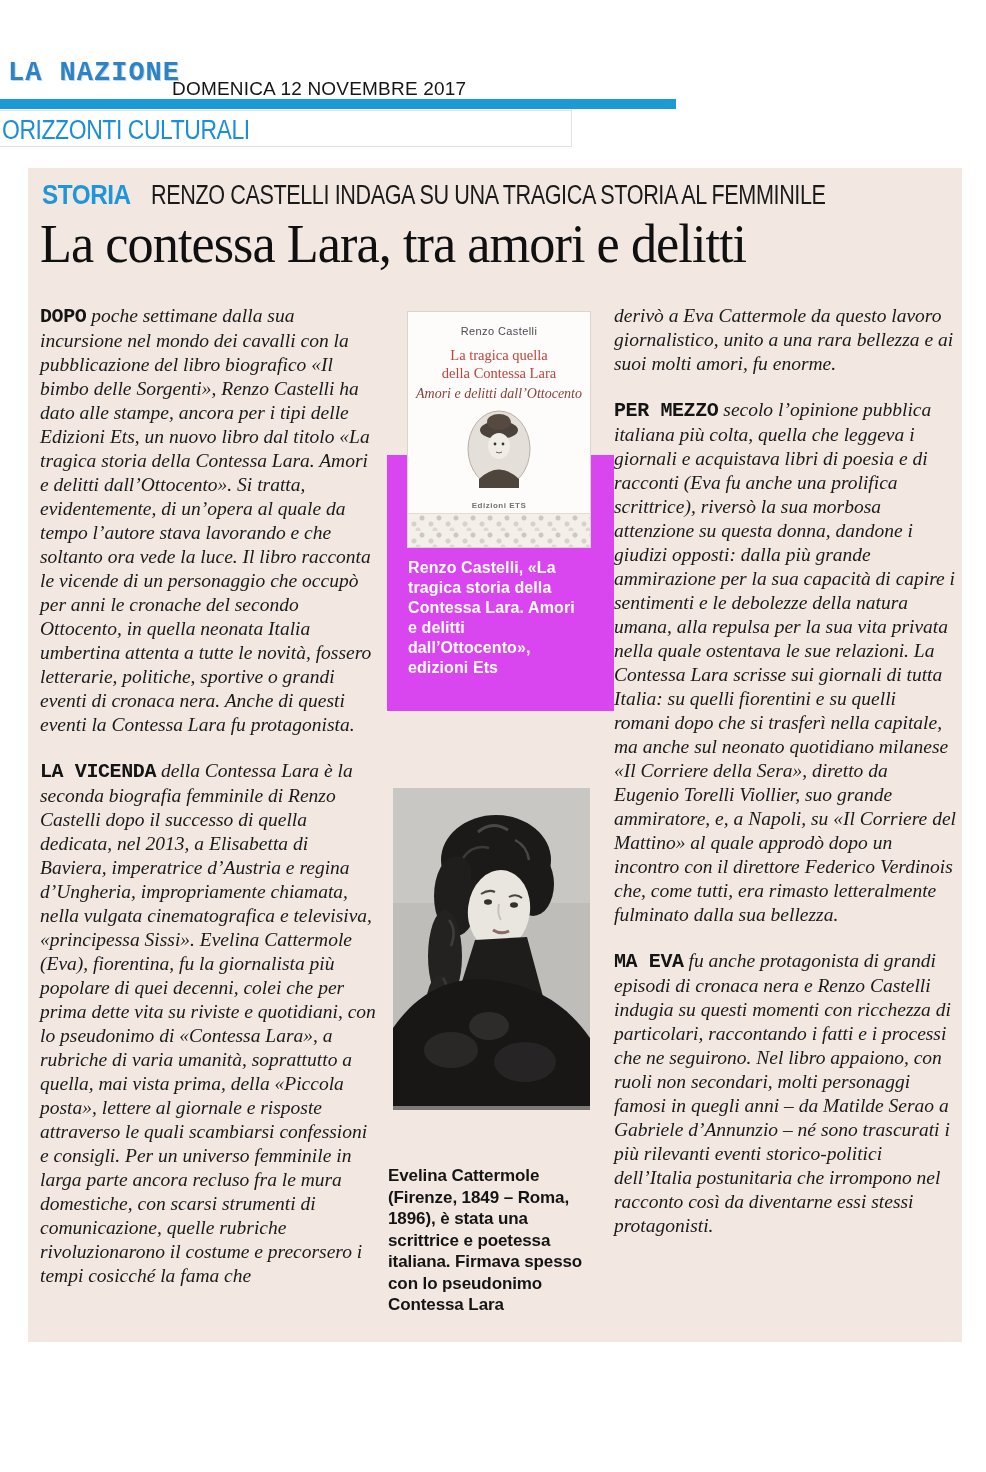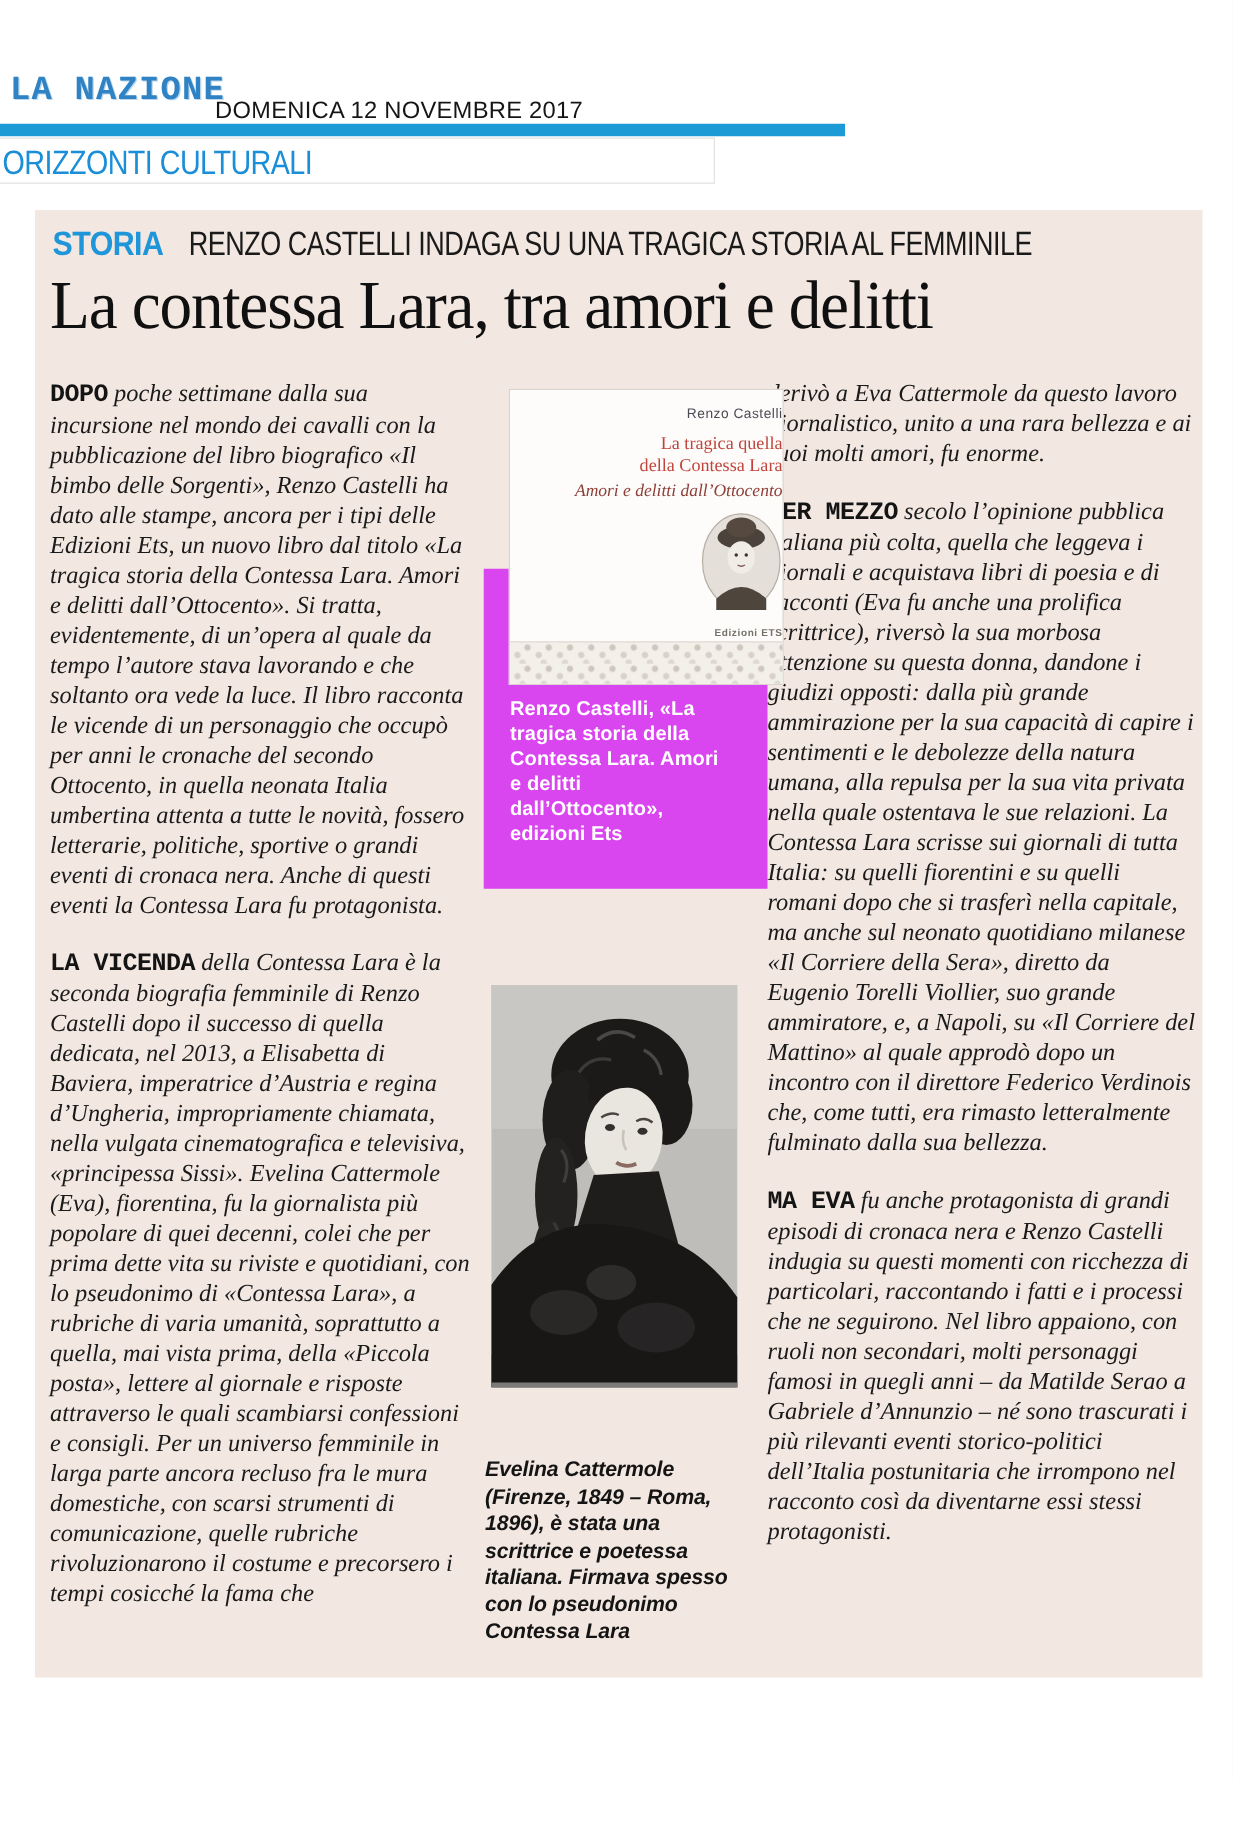--- a/index.html
+++ b/index.html
@@ -104,25 +104,25 @@
     z-index: 1;
   }
   .book-caption {
     position: absolute; left: 21px; top: 103px;
     width: 178px;
     font-weight: 700; font-size: 16px; line-height: 20px;
     color: #ffffff; letter-spacing: 0.1px;
   }
   .book-cover {
     position: absolute; left: 379px; top: 143px;
-    width: 220px; height: 237px;
+    width: 184px; height: 237px;
     background: #fdfcfa;
     border: 1px solid #d9d4cd;
     z-index: 2;
-    text-align: right;
+    text-align: center;
   }
   .cover-author {
     margin-top: 13px;
     font-size: 11px; color: #4c4c55; letter-spacing: 0.4px;
   }
   .cover-title {
     margin-top: 9px;
     font-family: "Liberation Serif", serif;
     font-size: 14.5px; line-height: 18px; color: #c0443c;
   }
@@ -152,21 +152,21 @@
   .photo {
     position: absolute; left: 365px; top: 620px;
     width: 197px; height: 322px;
     z-index: 2;
   }
   .photo svg { display: block; }
   .photo-caption {
     position: absolute; left: 360px; top: 997px;
     width: 212px;
     font-weight: 700; font-size: 17px; line-height: 21.5px;
-    color: #141414; letter-spacing: -0.1px; font-style: italic;
+    color: #141414; letter-spacing: -0.1px;
   }
 </style>
 </head>
 <body>
 
 <div id="app">
 
   <div class="logo">LA NAZIONE</div>
   <div class="date">DOMENICA 12 NOVEMBRE 2017</div>
   <div class="blue-rule"></div>

